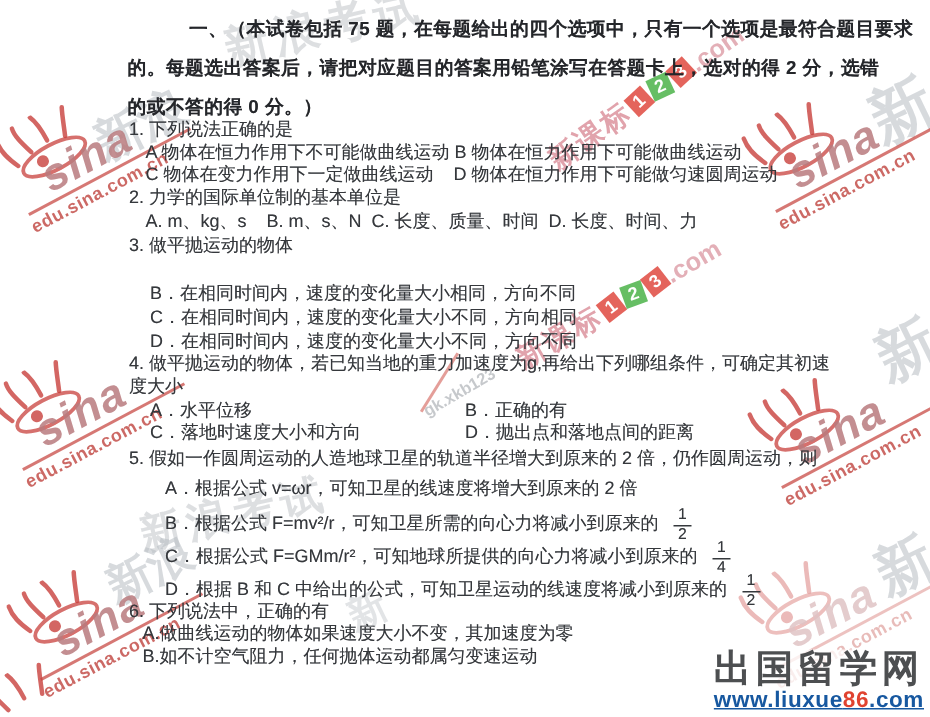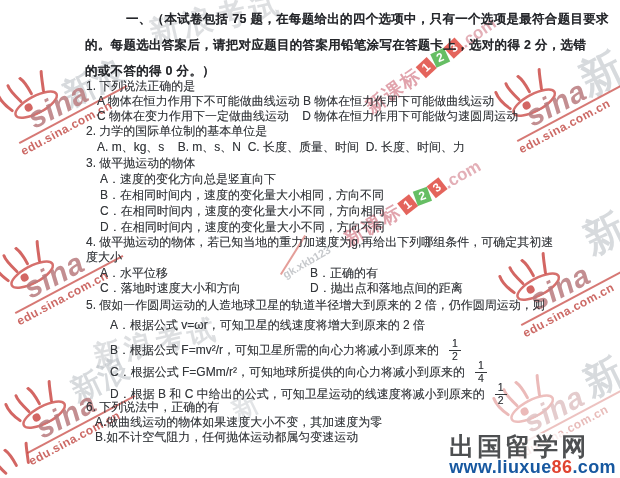--- a/index.html
+++ b/index.html
@@ -33,21 +33,21 @@
   .xkb .t-red{background:#e04a40;transform:rotate(-8deg);}
   .xkb .t-green{background:#4cb34a;transform:rotate(10deg);}
   .xkb .sfx{font-size:17px;font-weight:bold;color:#dfa2ab;opacity:.85;}
   .small-gray{position:absolute;z-index:1;color:#b9bcc0;font-size:11px;font-weight:bold;
               transform:rotate(-30deg);opacity:.8;pointer-events:none;}
   .red-slash{position:absolute;z-index:1;width:2px;height:46px;background:#d56a62;
              opacity:.65;transform:rotate(32deg);pointer-events:none;}
   
   .liuxue{position:absolute;right:4px;bottom:3px;z-index:3;text-align:left;background:rgba(255,255,255,.75);}
   .liuxue-title{font-size:25px;font-weight:bold;color:#4d4f51;letter-spacing:3px;line-height:26px;}
-  .liuxue-url{font-size:18px;font-weight:bold;color:#1758a0;line-height:16px;letter-spacing:.4px;}
+  .liuxue-url{font-size:15px;font-weight:bold;color:#1758a0;line-height:16px;letter-spacing:.4px;text-decoration:underline;}
   .liuxue-url .mid{color:#e04330;}
 </style>
 </head>
 <body>
 
 <div id="page">
 
   <div class="exam-gray" style="left:148px;top:-2px;">新浪考试</div>
   <div class="exam-gray" style="left:92px;top:324px;font-size:28px;">新浪考试</div>
 
@@ -179,21 +179,20 @@
   <div class="t hd" style="left:85px;top:64px;">的或不答的得 0 分。）</div>
 
   <div class="t" style="left:86px;top:79px;">1. 下列说法正确的是</div>
   <div class="t" style="left:97px;top:94px;">A 物体在恒力作用下不可能做曲线运动 B 物体在恒力作用下可能做曲线运动</div>
   <div class="t" style="left:97px;top:109px;">C 物体在变力作用下一定做曲线运动    D 物体在恒力作用下可能做匀速圆周运动</div>
 
   <div class="t" style="left:86px;top:124px;">2. 力学的国际单位制的基本单位是</div>
   <div class="t" style="left:97px;top:140px;">A. m、kg、s    B. m、s、N  C. 长度、质量、时间  D. 长度、时间、力</div>
 
   <div class="t" style="left:86px;top:156px;">3. 做平抛运动的物体</div>
-  <div class="t" style="left:100px;top:172px;">A．速度的变化方向总是竖直向下</div>
   <div class="t" style="left:100px;top:188px;">B．在相同时间内，速度的变化量大小相同，方向不同</div>
   <div class="t" style="left:100px;top:204px;">C．在相同时间内，速度的变化量大小不同，方向相同</div>
   <div class="t" style="left:100px;top:220px;">D．在相同时间内，速度的变化量大小不同，方向不同</div>
 
   <div class="t" style="left:86px;top:235px;">4. 做平抛运动的物体，若已知当地的重力加速度为g,再给出下列哪组条件，可确定其初速</div>
   <div class="t" style="left:86px;top:250px;text-align:right;">度大小</div>
   <div class="t" style="left:100px;top:266px;">A．水平位移</div>
   <div class="t" style="left:310px;top:266px;">B．正确的有</div>
   <div class="t" style="left:310px;top:281px;">D．抛出点和落地点间的距离</div>
   <div class="t" style="left:100px;top:281px;">C．落地时速度大小和方向</div>

